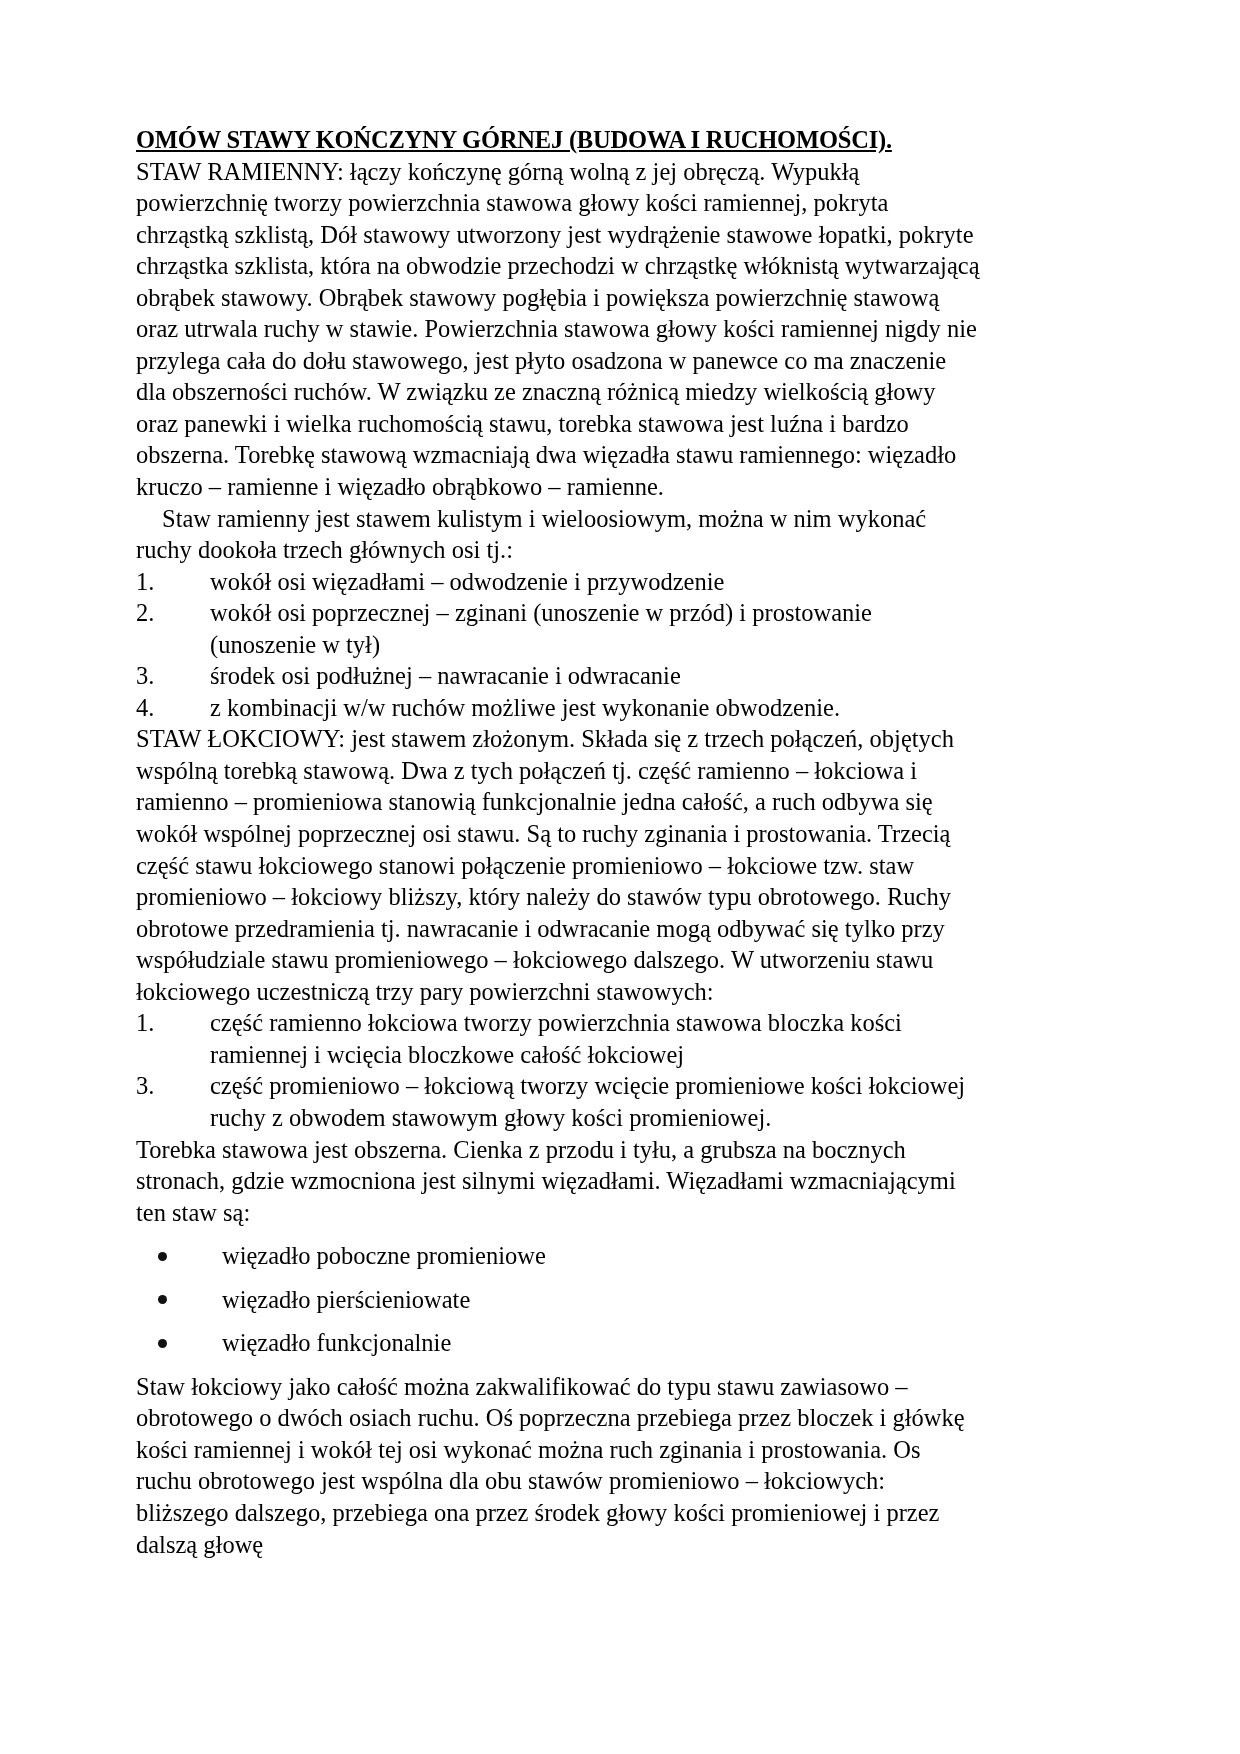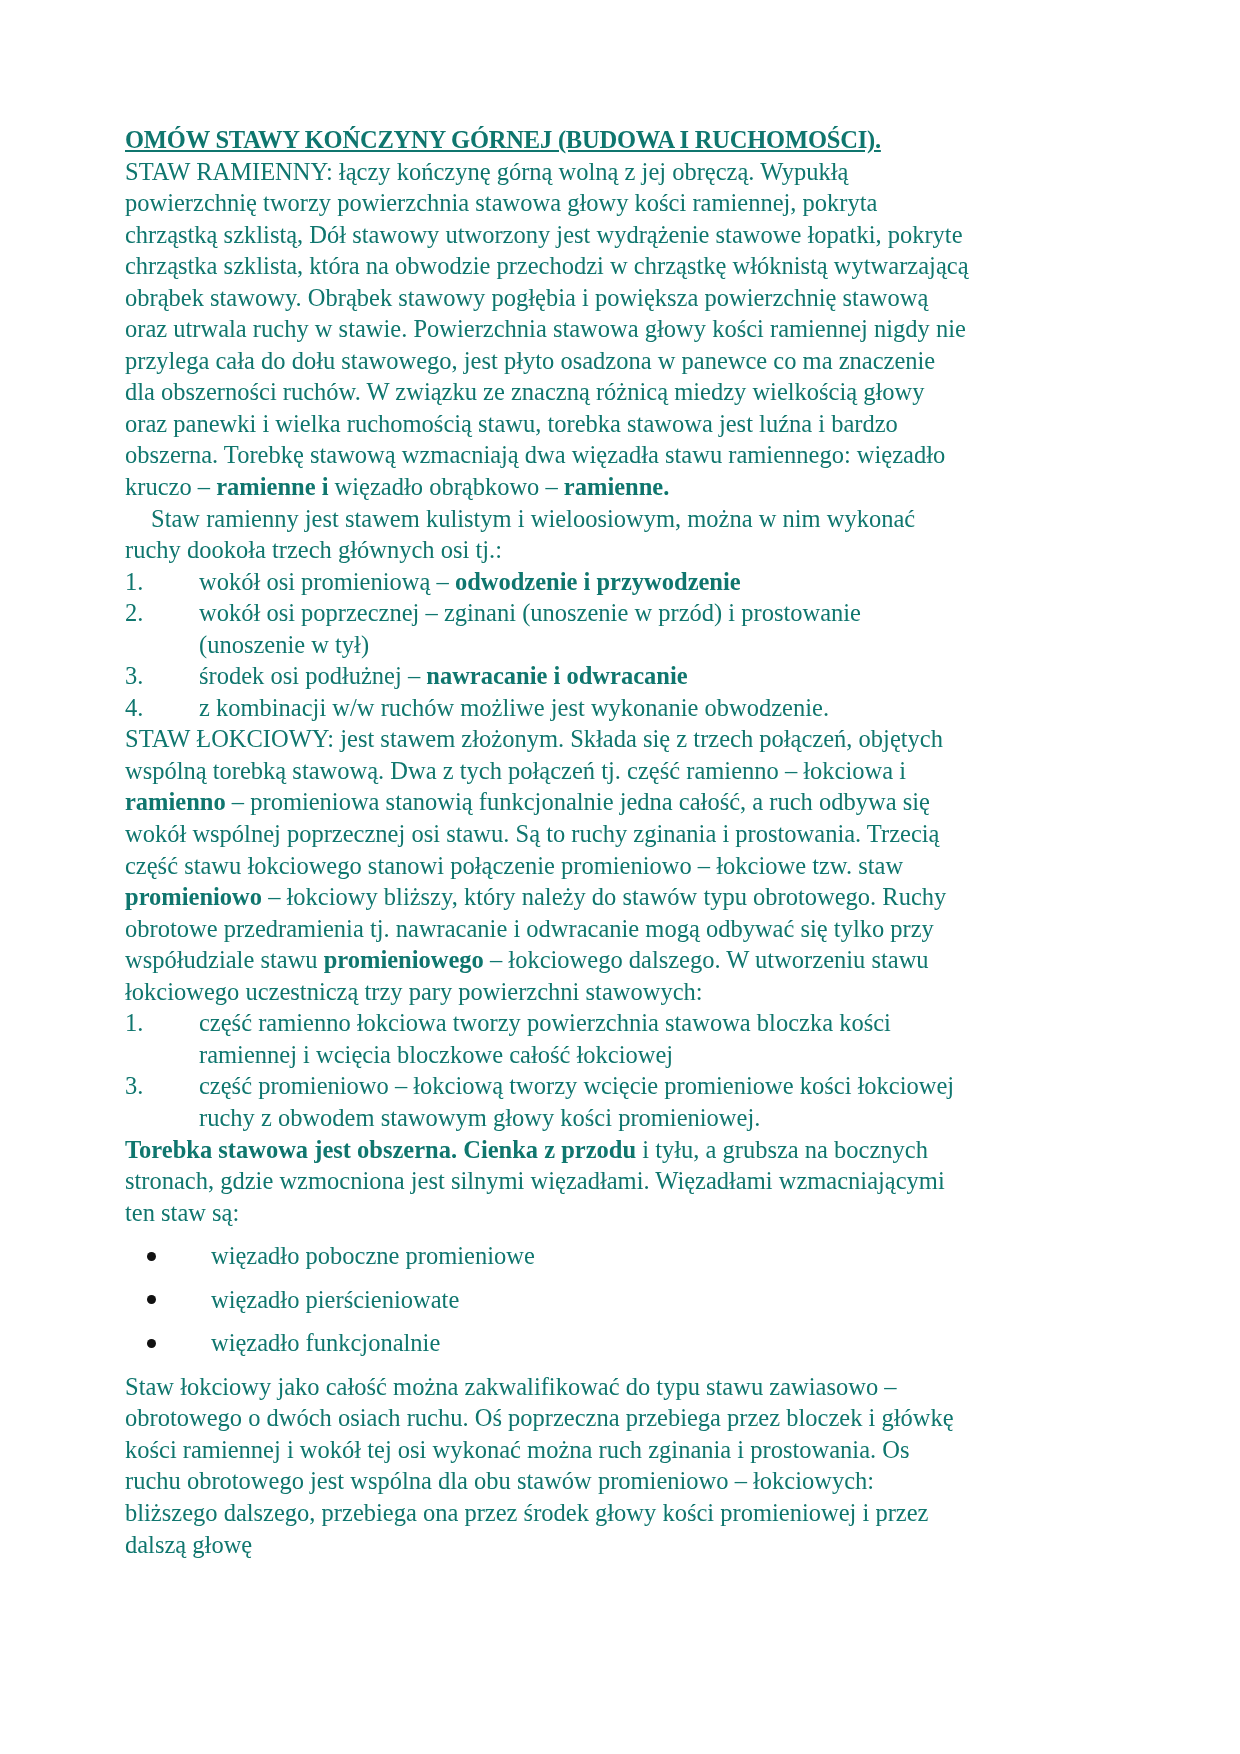--- a/index.html
+++ b/index.html
@@ -10,47 +10,47 @@
   .page {
     position: relative;
     width: 1240px;
     height: 1754px;
     background: #ffffff;
     box-sizing: border-box;
     overflow: hidden;
   }
   .content {
     position: absolute;
-    left: 125px;
+    left: 136px;
     top: 124px;
     width: 845px;
     font-family: "Liberation Serif", "DejaVu Serif", serif;
     font-size: 24.5px;
     line-height: 1.288;
-    color: #0f766e;
+    color: #000000;
     text-align: left;
     -webkit-font-smoothing: none;
   }
   .doc-title {
     font-weight: bold;
     text-decoration: underline;
     letter-spacing: -0.2px;
     white-space: nowrap;
     margin: 0;
     padding: 0;
   }
   p.para {
     margin: 0;
     padding: 0;
     text-align: left;
   }
   p.para.indent {
     text-indent: 26px;
   }
-  b { font-weight: bold; }
+  b { font-weight: normal; }
   ol.numlist {
     margin: 0;
     padding: 0;
     list-style: none;
   }
   ol.numlist > li {
     margin: 0;
     padding: 0;
     position: relative;
     padding-left: 74px;
@@ -88,21 +88,21 @@
 <div class="page">
   <div class="content">
 
     <p class="doc-title">OMÓW STAWY KOŃCZYNY GÓRNEJ (BUDOWA I RUCHOMOŚCI).</p>
 
     <p class="para"><span>STAW RAMIENNY: łączy kończynę górną wolną z jej obręczą. Wypukłą powierzchnię tworzy powierzchnia stawowa głowy kości ramiennej, pokryta chrząstką szklistą, Dół stawowy utworzony jest  wydrążenie stawowe łopatki, pokryte chrząstka szklista, która na obwodzie przechodzi w chrząstkę włóknistą wytwarzającą obrąbek stawowy. Obrąbek stawowy pogłębia i powiększa powierzchnię stawową oraz utrwala ruchy w stawie. Powierzchnia stawowa głowy kości ramiennej nigdy nie przylega cała do dołu stawowego, jest płyto osadzona w panewce co ma znaczenie dla obszerności ruchów. W związku ze znaczną różnicą miedzy wielkością głowy oraz panewki i wielka ruchomością stawu, torebka stawowa jest luźna i bardzo obszerna. Torebkę stawową wzmacniają dwa więzadła stawu ramiennego: więzadło kruczo – </span><b>ramienne i</b> <span>więzadło obrąbkowo – </span><b>ramienne.</b></p>
 
     <p class="para indent">Staw ramienny jest stawem kulistym i wieloosiowym, można w nim wykonać ruchy dookoła trzech głównych osi tj.:</p>
 
     <ol class="numlist">
-      <li><span class="numlbl">1.</span><span>wokół osi promieniową – </span><b>odwodzenie i przywodzenie</b></li>
+      <li><span class="numlbl">1.</span><span>wokół osi więzadłami – </span><b>odwodzenie i przywodzenie</b></li>
       <li><span class="numlbl">2.</span><span>wokół osi poprzecznej – zginani (unoszenie w przód) i prostowanie (unoszenie w tył)</span></li>
       <li><span class="numlbl">3.</span><span>środek osi podłużnej – </span><b>nawracanie i odwracanie</b></li>
       <li><span class="numlbl">4.</span><span>z kombinacji w/w ruchów możliwe jest wykonanie obwodzenie.</span></li>
     </ol>
 
     <p class="para"><span>STAW ŁOKCIOWY: jest stawem złożonym. Składa się z trzech połączeń, objętych wspólną torebką stawową. Dwa z tych połączeń tj. część ramienno – łokciowa i </span><b>ramienno</b><span> – promieniowa stanowią funkcjonalnie jedna całość, a ruch odbywa się wokół wspólnej poprzecznej osi stawu. Są to ruchy zginania i prostowania. Trzecią część stawu łokciowego stanowi połączenie promieniowo – łokciowe tzw. staw </span><b>promieniowo</b><span> – łokciowy bliższy, który należy do stawów typu obrotowego. Ruchy obrotowe przedramienia tj. nawracanie i odwracanie mogą odbywać się tylko przy współudziale stawu </span><b>promieniowego</b><span> – łokciowego dalszego. W utworzeniu stawu łokciowego uczestniczą trzy pary powierzchni stawowych:</span></p>
 
     <ol class="numlist">
       <li><span class="numlbl">1.</span><span>część ramienno łokciowa tworzy powierzchnia stawowa bloczka kości ramiennej i wcięcia bloczkowe całość łokciowej</span></li>
       <li><span class="numlbl">3.</span><span>część promieniowo – łokciową tworzy wcięcie promieniowe kości łokciowej ruchy z obwodem stawowym głowy kości promieniowej.</span></li>

